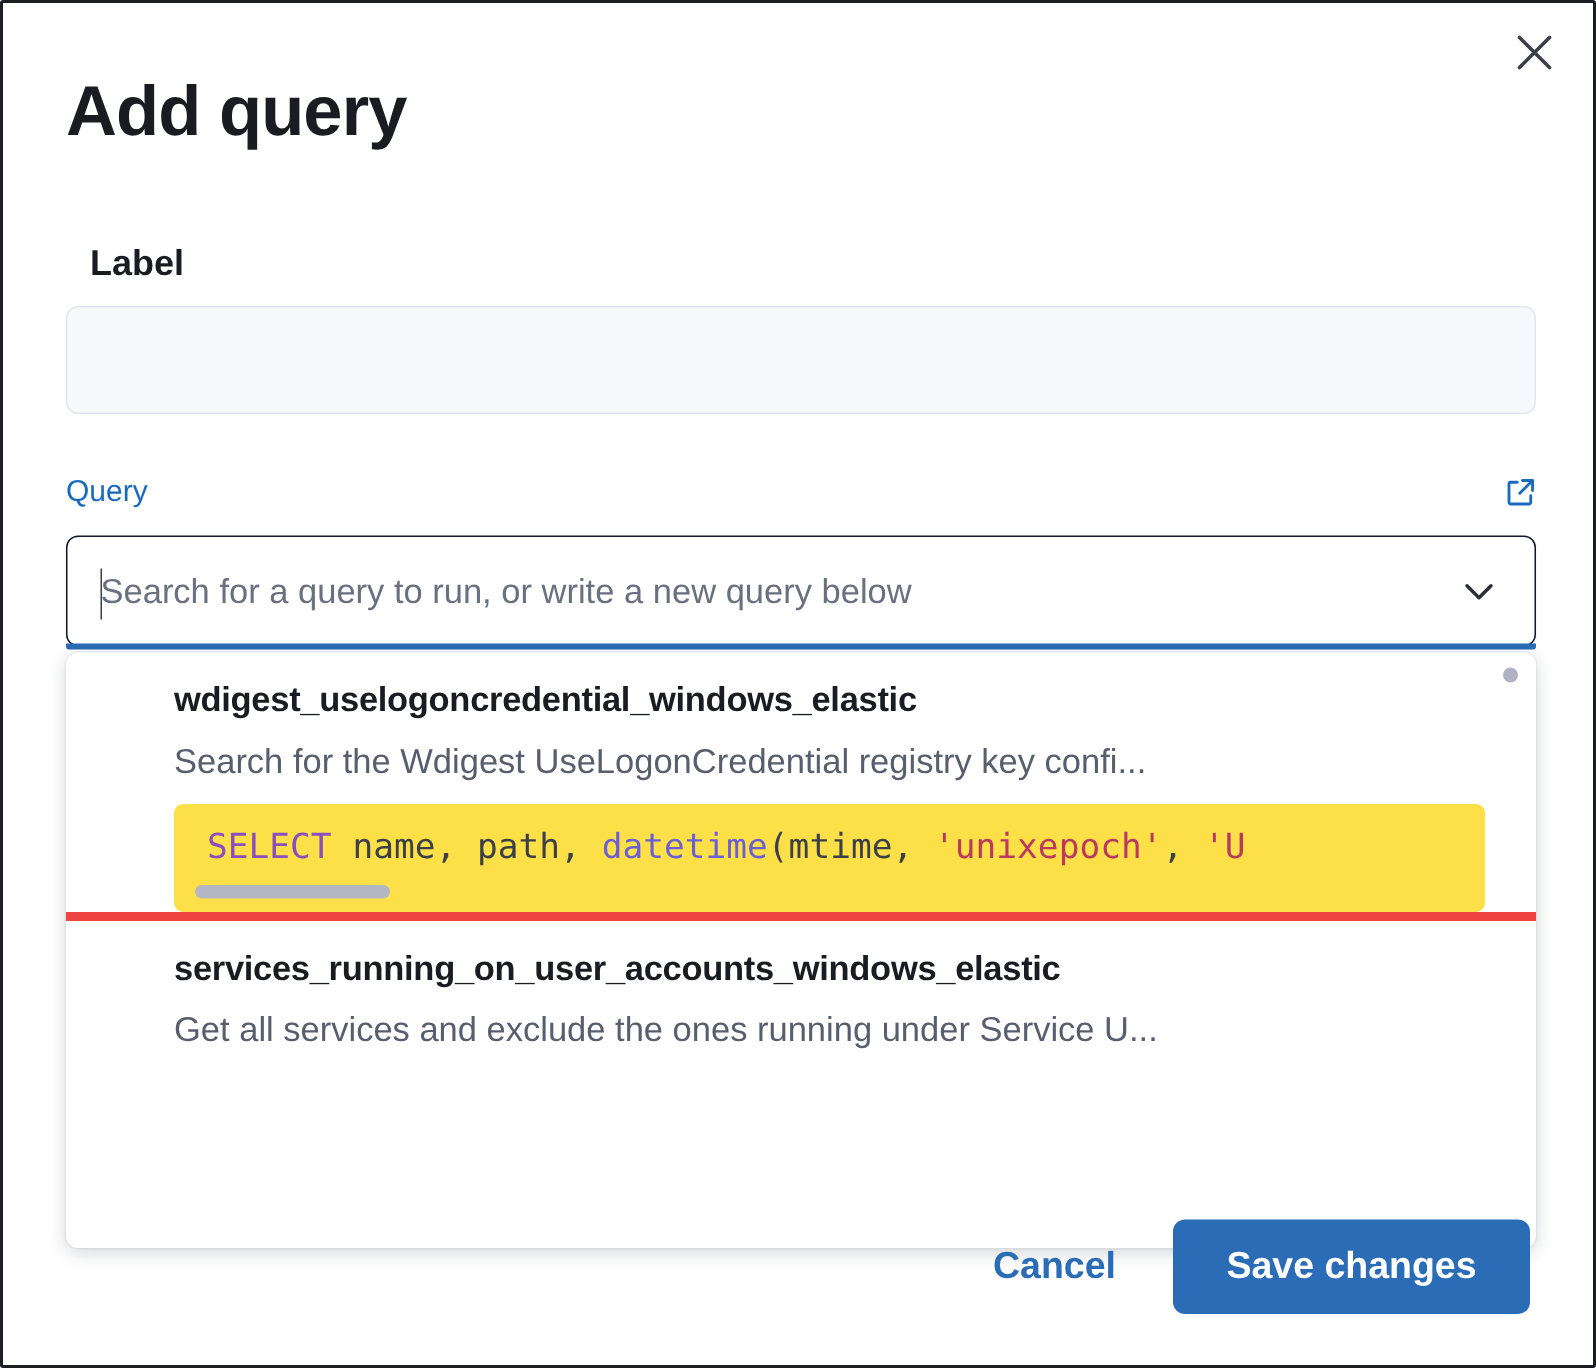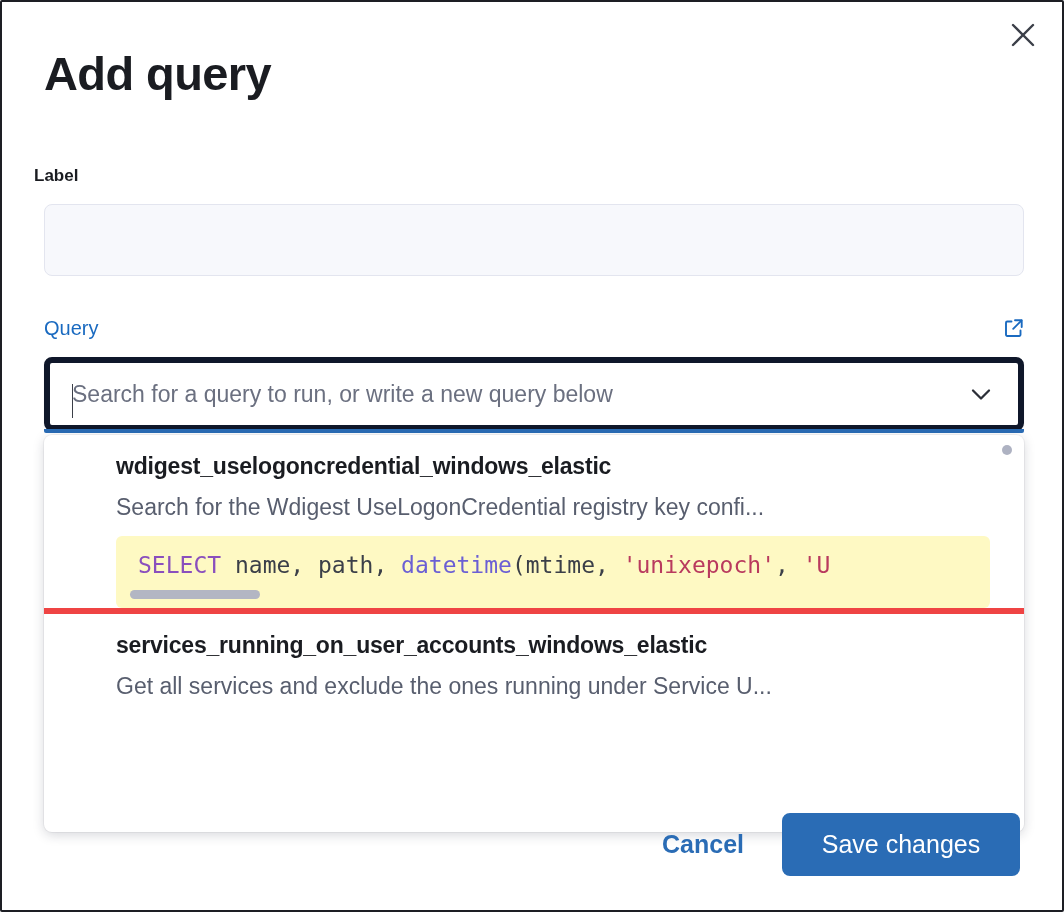--- a/index.html
+++ b/index.html
@@ -49,23 +49,23 @@
     font-size: 47px;
     line-height: 56px;
     font-weight: 700;
     color: #1a1c21;
     letter-spacing: -0.6px;
     margin: 0;
   }
 
   .field-label {
     position: absolute;
-    left: 32px;
+    left: 58px;
     top: 161px;
-    font-size: 17px;
+    font-size: 24px;
     line-height: 26px;
     font-weight: 700;
     color: #1a1c21;
   }
 
   .label-input {
     position: absolute;
     left: 42px;
     top: 202px;
     width: 980px;
@@ -111,21 +111,21 @@
   .schema-link svg { display: block; }
 
   .query-select {
     position: absolute;
     left: 42px;
     top: 355px;
     width: 980px;
     height: 74px;
     box-sizing: border-box;
     background: #ffffff;
-    border: 6px solid #0f172a;
+    border: 1px solid #0f172a;
     border-radius: 8px;
     box-shadow: 0 1px 2px rgba(30,35,55,0.07);
   }
   .query-select-inner {
     position: absolute;
     left: 0;
     top: 0;
     right: 0;
     bottom: 0;
     display: flex;
@@ -208,21 +208,21 @@
   .option-desc {
     margin-top: 11px;
     font-size: 23px;
     line-height: 30px;
     color: #585e6e;
     white-space: nowrap;
     overflow: hidden;
   }
   .code-block {
     margin-top: 14px;
-    background: #fef9c3;
+    background: #fde047;
     border-radius: 6px;
     height: 72px;
     position: relative;
     overflow: hidden;
   }
   .code-line {
     position: absolute;
     left: 22px;
     top: 14px;
     font-family: "DejaVu Sans Mono", monospace;
@@ -264,21 +264,21 @@
     color: #2a6cb5;
     cursor: pointer;
     padding: 10px 18px;
   }
   .save-button {
     background: #2a6cb5;
     border: none;
     border-radius: 8px;
     font-family: "Liberation Sans", sans-serif;
     font-size: 25px;
-    font-weight: 400;
+    font-weight: 700;
     color: #ffffff;
     cursor: pointer;
     padding: 17px 30px;
     min-width: 238px;
     box-sizing: border-box;
   }
 </style>
 </head>
 <body>
 

